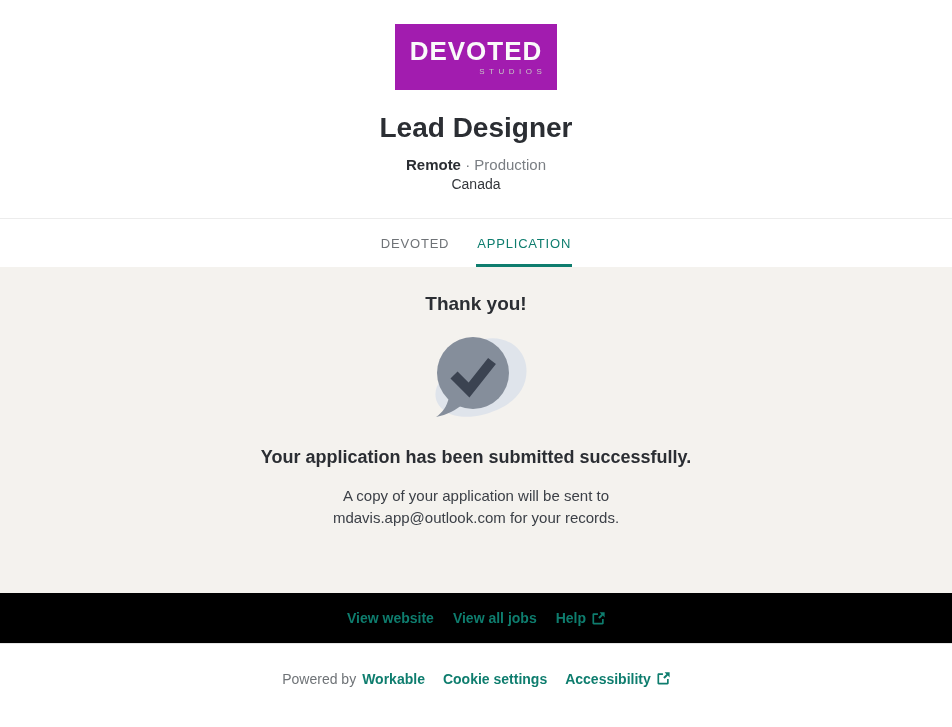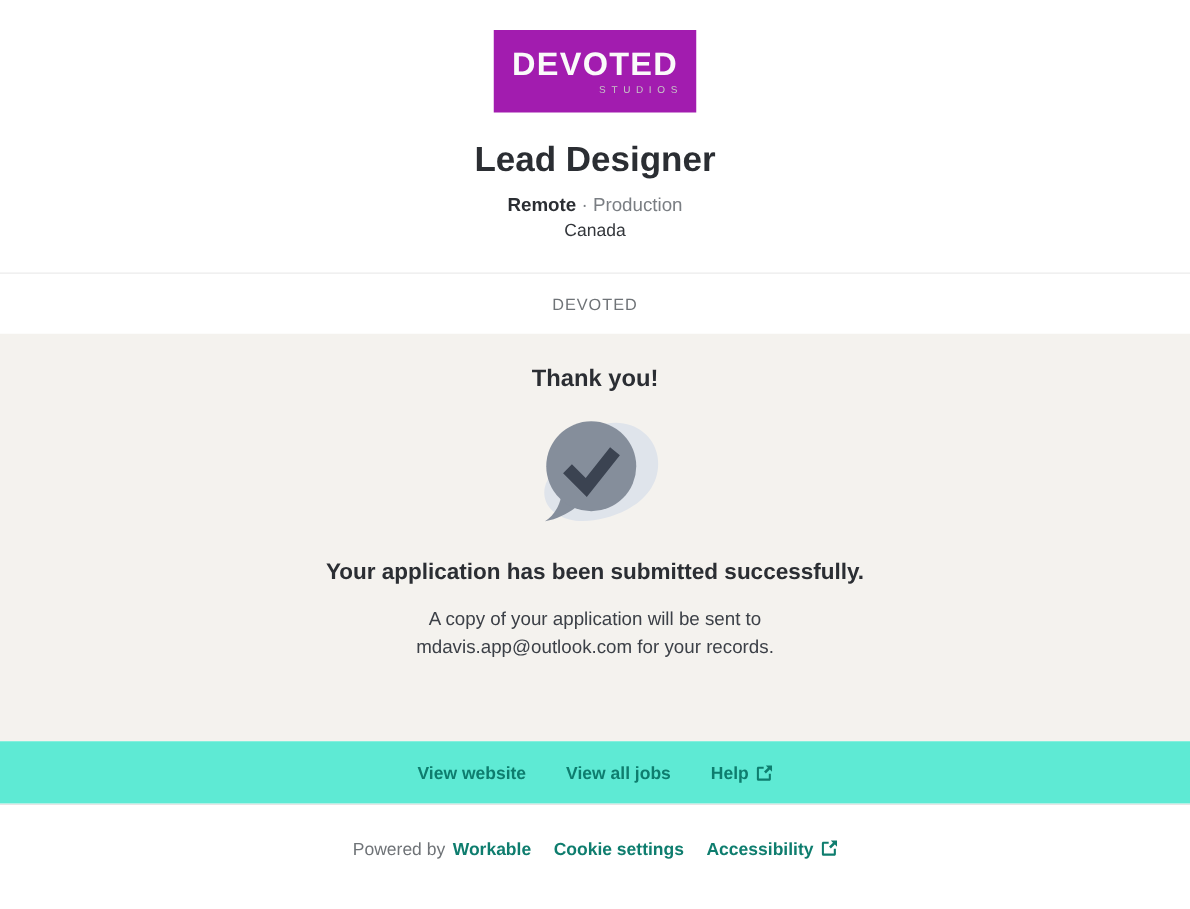--- a/index.html
+++ b/index.html
@@ -83,24 +83,24 @@
   .success-note {
     margin: 16px auto 0;
     max-width: 440px;
     font-size: 15px;
     line-height: 22px;
     color: #3c4047;
   }
 
   
   .footer {
-    background: #5eead4;
+    background: #000000;
     height: 50px;
     display: flex; align-items: center; justify-content: center;
-    gap: 32px;
+    gap: 19px;
   }
   .tlink {
     color: #0e7d6e;
     font-weight: 700;
     font-size: 14px;
     text-decoration: none;
     display: inline-flex; align-items: center; gap: 6px;
     cursor: pointer;
   }
   .ext-icon { display: inline-block; width: 13px; height: 13px; }
@@ -134,20 +134,21 @@
     <div class="job-meta">
       <span class="workplace">Remote</span>
       <span class="sep">·</span>
       <span class="department">Production</span>
     </div>
     <div class="job-location">Canada</div>
   </header>
 
   <nav class="tabbar">
     <button class="tab">DEVOTED</button>
+    <button class="tab active">APPLICATION</button>
   </nav>
 
   <section class="main">
     <h2 class="thanks-heading">Thank you!</h2>
 
     <div class="icon-wrap">
       <svg viewBox="0 0 106 88" width="106" height="88" aria-hidden="true">
         <path d="M62 4 C82 0 100 12 103 30 C106 48 96 64 78 73 C60 82 36 86 22 76 C10 68 10 54 18 45 C28 34 42 8 62 4 Z" fill="#dfe4eb"></path>
         <path d="M26 62 C24 72 19 78 13 82 C24 80 33 75 40 69 Z" fill="#858e9b"></path>
         <circle cx="50" cy="38" r="36" fill="#858e9b"></circle>

